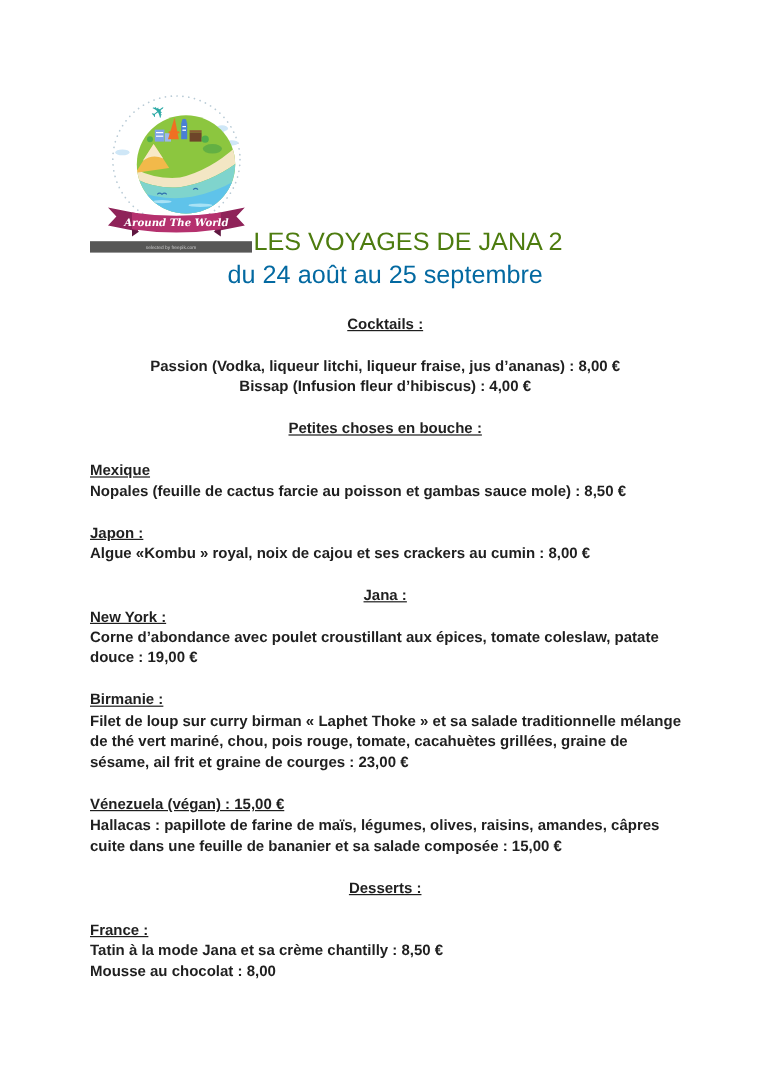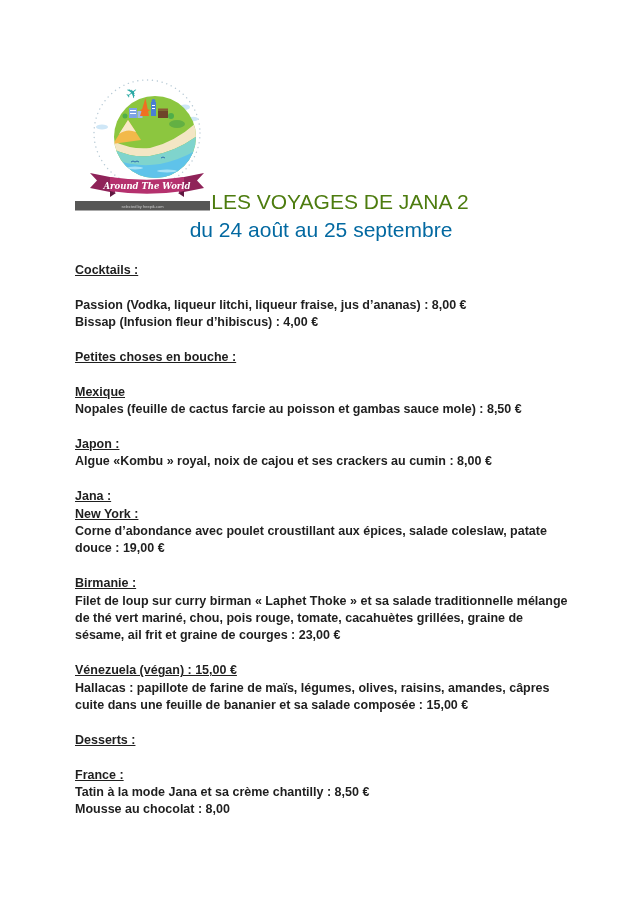--- a/index.html
+++ b/index.html
@@ -22,21 +22,21 @@
   .title-line2{
     position:absolute;top:218px;left:321px;transform:translateX(-50%);
     font-size:21px;font-weight:400;white-space:nowrap;color:#0369a1;
   }
   
   .menu-body{
     position:absolute;left:75px;top:262px;width:492px;
     font-size:12.5px;font-weight:bold;line-height:17.4px;color:#1f1f1f;
   }
   .menu-body div{white-space:nowrap;}
-  .center{}
+  .center{text-align:center;}
   .u{text-decoration:underline;}
   .spacer{height:17.4px;}
 </style>
 </head>
 <body>
 
 <div class="page">
 
   <div class="logo">
     <svg width="135" height="142" viewBox="0 0 135 142">
@@ -126,21 +126,21 @@
     <div class="spacer"></div>
     <div class="u">Mexique</div>
     <div>Nopales (feuille de cactus farcie au poisson et gambas sauce mole) : 8,50 €</div>
     <div class="spacer"></div>
     <div class="u">Japon :</div>
     <div>Algue «Kombu » royal, noix de cajou et ses crackers au cumin : 8,00 €</div>
     <div class="spacer"></div>
 
     <div class="center u">Jana :</div>
     <div class="u">New York :</div>
-    <div>Corne d’abondance avec poulet croustillant aux épices, salade coleslaw, patate</div>
+    <div>Corne d’abondance avec poulet croustillant aux épices, tomate coleslaw, patate</div>
     <div>douce : 19,00 €</div>
     <div class="spacer"></div>
     <div class="u">Birmanie :</div>
     <div>Filet de loup sur curry birman « Laphet Thoke » et sa salade traditionnelle mélange</div>
     <div>de thé vert mariné, chou, pois rouge, tomate, cacahuètes grillées, graine de</div>
     <div>sésame, ail frit et graine de courges : 23,00 €</div>
     <div class="spacer"></div>
     <div class="u">Vénezuela (végan) : 15,00 €</div>
     <div>Hallacas : papillote de farine de maïs, légumes, olives, raisins, amandes, câpres</div>
     <div>cuite dans une feuille de bananier et sa salade composée : 15,00 €</div>

